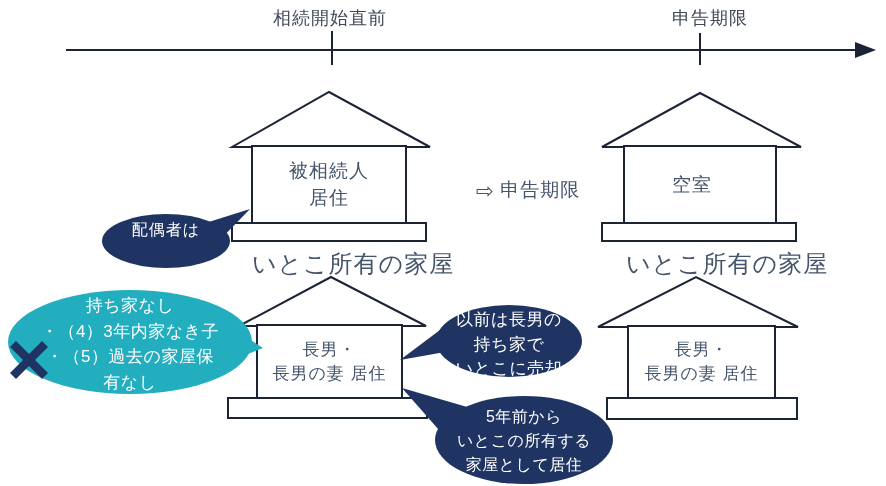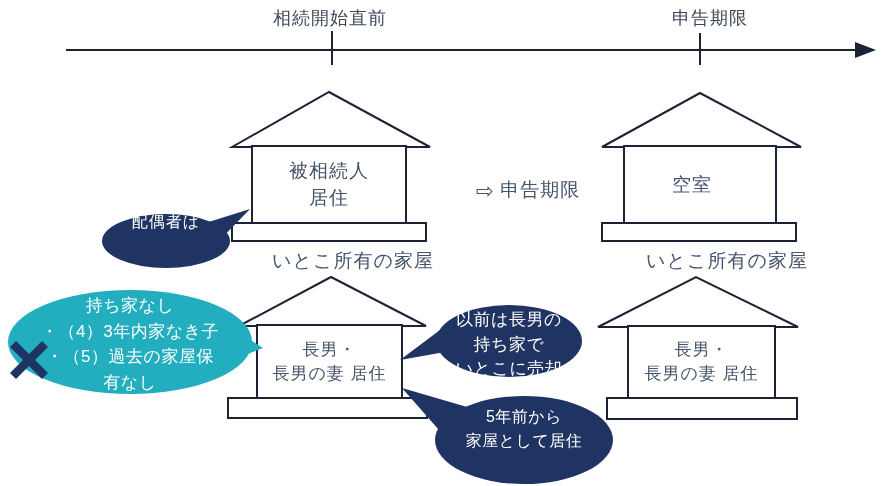--- a/index.html
+++ b/index.html
@@ -5,21 +5,21 @@
   html,body{margin:0;padding:0;background:#fff;}
   .canvas{
     position:relative;width:886px;height:486px;background:#fff;overflow:hidden;
     font-family:"Liberation Sans","DejaVu Sans",sans-serif;
   }
   .layer{position:absolute;inset:0;}
   .txt{position:absolute;text-align:center;color:#44546A;}
   .tl-label{font-size:18px;color:#3E4857;letter-spacing:1px;}
   .house-label{font-size:19px;line-height:1.4;letter-spacing:1px;}
   .house-label.small{font-size:17px;}
-  .caption{font-size:19px;letter-spacing:1px;}
+  .caption{font-size:24px;letter-spacing:1px;}
   .transfer{display:flex;align-items:center;justify-content:center;gap:6px;
     font-size:19px;color:#44546A;letter-spacing:1px;}
   .transfer .arrow{font-size:21px;line-height:1;}
   .bubble-text{position:absolute;text-align:center;color:#ffffff;}
   .bubble-text div{white-space:nowrap;}
   .bt-spouse{font-size:16px;line-height:1.38;letter-spacing:1px;}
   .bt-cond{font-size:17px;line-height:1.5;letter-spacing:0.5px;}
   .bt-prev{font-size:17px;line-height:1.45;letter-spacing:0.5px;}
   .bt-res{font-size:16px;line-height:1.5;letter-spacing:0.5px;}
 </style>
@@ -105,35 +105,36 @@
   </div>
 
   <div class="txt caption" style="left:238px;top:248px;width:230px;">いとこ所有の家屋</div>
   <div class="txt caption" style="left:612px;top:248px;width:230px;">いとこ所有の家屋</div>
 
   <div class="transfer" style="position:absolute;left:455px;top:177px;width:146px;">
     <span class="arrow">⇨</span>
     <span>申告期限</span>
   </div>
 
-  <div class="bubble-text bt-spouse" style="left:96px;top:211px;width:140px;">
+  <div class="bubble-text bt-spouse" style="left:96px;top:219px;width:140px;">
     <div>配偶者は</div>
   </div>
 
   <div class="bubble-text bt-cond" style="left:15px;top:293px;width:230px;">
     <div>持ち家なし</div>
     <div>・（4）3年内家なき子</div>
     <div>・（5）過去の家屋保</div>
     <div>有なし</div>
   </div>
 
   <div class="bubble-text bt-prev" style="left:434px;top:308px;width:150px;">
     <div>以前は長男の</div>
     <div>持ち家で</div>
     <div>いとこに売却</div>
   </div>
 
   <div class="bubble-text bt-res" style="left:436px;top:405px;width:176px;">
     <div>5年前から</div>
+    <div>いとこの所有する</div>
     <div>家屋として居住</div>
   </div>
 
 </div>
 
 </body></html>

